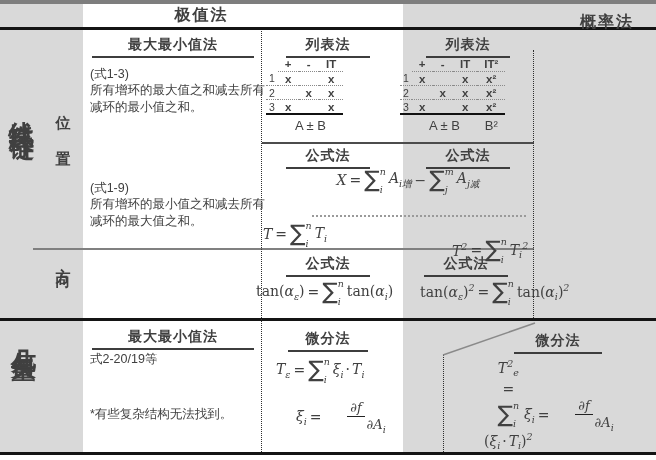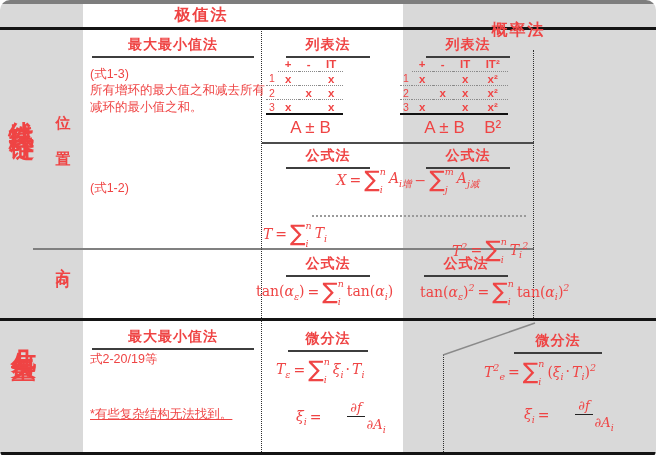--- a/index.html
+++ b/index.html
@@ -1,17 +1,17 @@
 <!DOCTYPE html>
 <html><head>
 <meta charset="utf-8">
 <style>
   html,body{margin:0;padding:0;background:#fff;}
   #screen{position:relative;width:656px;height:460px;background:#ffffff;overflow:hidden;
-          font-family:"Liberation Sans",sans-serif;color:#ef4444;border-radius:10px;}
+          font-family:"Liberation Sans",sans-serif;color:#404040;}
   .abs{position:absolute;}
   .graybg{background:#d9d9d9;}
   .hline{position:absolute;background:#141414;}
   .grayline{position:absolute;background:#808080;}
   .vdots{position:absolute;width:0;border-left:1px dotted #2e2e2e;}
   .dotsep{position:absolute;height:0;border-top:2px dotted #9a9a9a;}
   .hdr{position:absolute;font-weight:bold;font-size:16px;text-align:center;letter-spacing:2px;}
   .vtext{position:absolute;writing-mode:vertical-lr;text-orientation:upright;font-weight:bold;line-height:1;}
   .vt-big{font-size:25px;letter-spacing:4px;}
   .vt-pos{font-size:15px;letter-spacing:36px;}
@@ -19,21 +19,21 @@
   .vt-big2{font-size:25px;letter-spacing:3px;}
   .mtitle{position:absolute;text-align:center;font-weight:bold;font-size:14px;
           border-bottom:2px solid #3d3d3d;padding-bottom:2px;letter-spacing:1px;}
   .para{position:absolute;font-size:12.5px;line-height:1.38;}
   table.xtab{position:absolute;border-collapse:collapse;text-align:center;font-size:11.5px;}
   .xtab th{font-weight:bold;border-bottom:1px dotted #8a8a8a;padding:1px 7px;font-size:11.5px;}
   .xtab td{border-bottom:1px dotted #8a8a8a;padding:0 7px;height:13px;}
   .xtab .rownum{padding:0 3px;font-size:10.5px;font-weight:normal;}
   .xtab th.rownum{border-bottom:none;}
   .xtab tr.last td{border-bottom:none;}
-  .xtab tr.result td{border-top:2.5px solid #111;border-bottom:none;font-size:17px;padding-top:3px;font-weight:normal;margin-top:20px;}
+  .xtab tr.result td{border-top:2.5px solid #111;border-bottom:none;font-size:13px;padding-top:3px;font-weight:normal;margin-top:20px;}
   .xtab td.mk{font-weight:bold;}
   .fm{position:absolute;display:flex;align-items:center;gap:3px;white-space:nowrap;
       font-family:"DejaVu Serif",serif;font-style:italic;font-size:14px;}
   .fm .tok{display:inline-block;}
   .fm .up{font-style:normal;}
   .fm sub{font-size:9.5px;}
   .fm sup{font-size:9.5px;}
   .fm sub:empty,.fm sup:empty{display:none;}
   .sum{display:inline-flex;align-items:center;}
   .sum .sg{font-style:normal;font-family:"DejaVu Sans",sans-serif;font-size:23px;line-height:0.95;}
@@ -61,31 +61,32 @@
   <div class="hline" style="left:262px;top:142px;width:272px;height:2px;background:#4c4c4c;"></div>
 
   <div class="vdots" style="left:261px;top:31px;height:421px;"></div>
   <div class="vdots" style="left:533px;top:50px;height:268px;"></div>
   <div class="vdots" style="left:443px;top:354px;height:98px;"></div>
   <svg class="diag" style="left:438px;top:316px;" width="102" height="44">
     <line x1="5" y1="39" x2="97" y2="7" stroke="#8a8a8a" stroke-width="1.5"></line>
   </svg>
 
   <div class="hdr" style="left:0;top:5px;width:403px;">极值法</div>
-  <div class="hdr" style="left:403px;top:20px;width:231px;">概率法</div>
+  <div class="hdr" style="left:403px;top:12px;width:231px;text-align:right;">概率法</div>
 
   <div class="vtext vt-big" style="left:9px;top:100px;">线性尺寸链</div>
   <div class="vtext vt-pos" style="left:56px;top:103px;">位置</div>
   <div class="vtext vt-dir" style="left:56px;top:255px;">方向</div>
   <div class="vtext vt-big2" style="left:11px;top:329px;">几何矢量</div>
 
   <div class="mtitle" style="left:92px;top:36px;width:162px;">最大最小值法</div>
   <div class="para" style="left:90px;top:66px;">(式1-3)</div>
   <div class="para" style="left:90px;top:82px;width:181px;">所有增环的最大值之和减去所有减环的最小值之和。</div>
-  <div class="para" style="left:90px;top:180px;">(式1-2)</div>
+  <div class="para" style="left:90px;top:180px;">(式1-9)</div>
+  <div class="para" style="left:90px;top:196px;width:181px;">所有增环的最小值之和减去所有减环的最大值之和。</div>
 
   <div class="mtitle" style="left:286px;top:36px;width:84px;">列表法</div>
   <table class="xtab" style="left:266px;top:57px;">
     <tbody>
         <tr>
       <th class="rownum"></th>
       <th>+</th>
       <th>-</th>
       <th>IT</th>
     </tr>
@@ -229,21 +230,21 @@
         <span class="lims">
           <span>n</span>
           <span>i</span>
         </span>
       </span>
     <span class="tok"><span class="up">tan(</span><span>α</span><sub>i</sub><span class="up">)</span><sup>2</sup></span>
   </div>
 
   <div class="mtitle" style="left:92px;top:328px;width:162px;">最大最小值法</div>
   <div class="para" style="left:90px;top:351px;">式2-20/19等</div>
-  <div class="para" style="left:90px;top:406px;text-decoration:underline;">*有些复杂结构无法找到。</div>
+  <div class="para" style="left:90px;top:406px;">*有些复杂结构无法找到。</div>
 
   <div class="mtitle" style="left:288px;top:330px;width:80px;">微分法</div>
   <div class="fm" style="left:276px;top:356px;">
     <span class="tok"><span>T</span><sub>ε</sub></span>
     <span class="tok up">=</span>
     <span class="sum">
         <span class="sg">∑</span>
         <span class="lims">
           <span>n</span>
           <span>i</span>
@@ -254,21 +255,21 @@
   <div class="fm" style="left:296px;top:400px;">
     <span class="tok"><span>ξ</span><sub>i</sub></span>
     <span class="tok up">=</span>
     <span class="frac">
         <span class="nm">∂f</span>
         <span class="dn"><span>∂A</span><sub>i</sub></span>
       </span>
   </div>
 
   <div class="mtitle" style="left:514px;top:332px;width:88px;">微分法</div>
-  <div class="fm" style="left:484px;top:358px;">
+  <div class="fm" style="left:484px;top:358px;flex-direction:column;">
     <span class="tok"><span>T</span><sup>2</sup><sub>e</sub></span>
     <span class="tok up">=</span>
     <span class="sum">
         <span class="sg">∑</span>
         <span class="lims">
           <span>n</span>
           <span>i</span>
         </span>
       </span>
     <span class="tok"><span class="up">(</span><span>ξ</span><sub>i</sub><span class="up dotc">·</span><span>T</span><sub>i</sub><span class="up">)</span><sup>2</sup></span>

